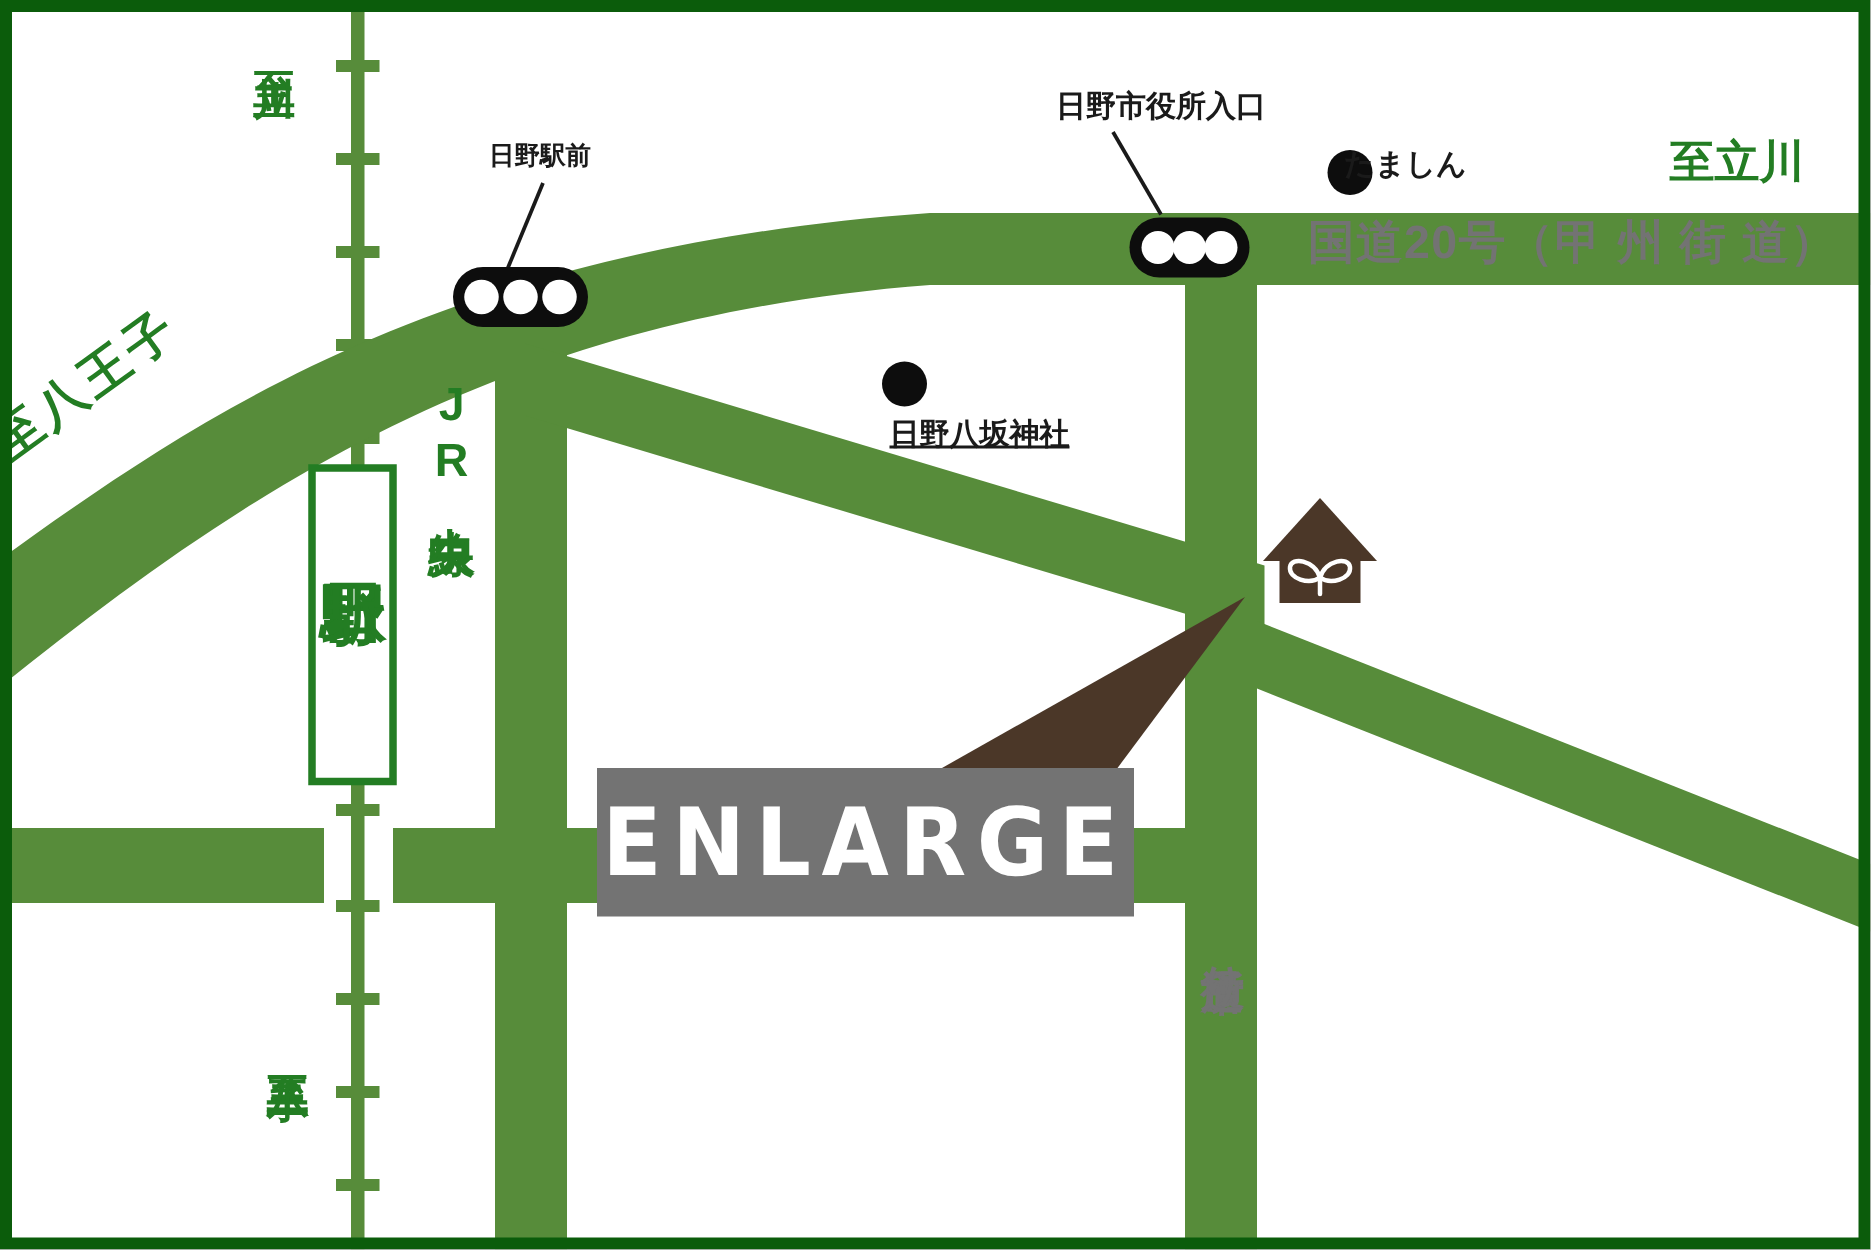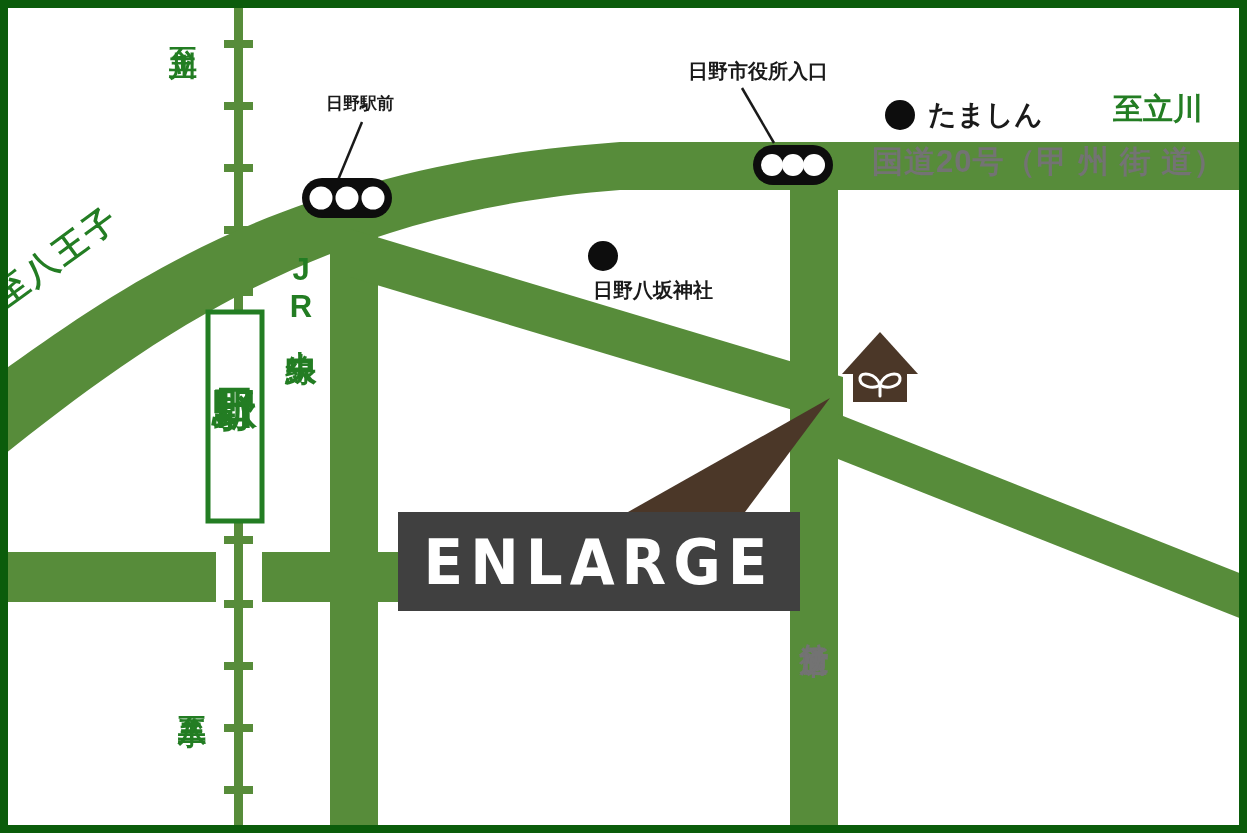--- a/index.html
+++ b/index.html
@@ -15,32 +15,32 @@
   .brown{color:#45352a;}
   .vert{writing-mode:vertical-rl;text-orientation:upright;letter-spacing:2px;}
   
   #t-tachikawa-nw{left:168px;top:25px;font-size:28px;}
   #t-hachioji-w{left:-24px;top:239px;width:165px;height:40px;font-size:33px;
       text-align:center;letter-spacing:3px;transform:rotate(-36deg);}
   #t-tachikawa-ne{left:1113px;top:93px;font-size:30px;}
   #t-hachioji-s{left:177px;top:694px;font-size:28px;}
   
   #t-ekimae-label{left:326px;top:95px;font-size:17px;}
-  #t-shiyakusho-label{left:688px;top:61px;font-size:20px;}
-  #t-tamashin{left:928px;top:100px;font-size:28px;}
-  #t-yasaka{left:593px;top:280px;font-size:20px;}
+  #t-shiyakusho-label{left:704px;top:61px;font-size:20px;}
+  #t-tamashin{left:896px;top:100px;font-size:20px;}
+  #t-yasaka{left:593px;top:280px;font-size:20px;text-decoration:underline;}
   
   #t-route20{left:872px;top:146px;font-size:31px;letter-spacing:1px;}
   #t-jr-line{left:284px;top:252px;font-size:31px;}
   #t-station{left:212px;top:354px;font-size:44px;letter-spacing:0;}
   #t-shiyakusho-dori{left:799px;top:623px;font-size:29px;letter-spacing:0;}
   
   #logo-box{
-    position:absolute;left:398px;top:512px;width:402px;height:99px;
-    background:#404040;z-index:2;display:flex;align-items:center;justify-content:center;
+    position:absolute;left:398px;top:512px;width:358px;height:99px;
+    background:#737373;z-index:2;display:flex;align-items:center;justify-content:center;
   }
   #logo-box span{
     color:#ffffff;font-family:"DejaVu Sans",sans-serif;font-weight:800;
     font-size:58px;letter-spacing:7px;transform:scaleY(1.08);
   }
   #t-address{left:398px;top:617px;width:402px;text-align:center;
       font-size:35px;font-weight:700;}
   
   #frame{position:absolute;inset:0;border:8px solid #0b5c0b;z-index:9;pointer-events:none;}
 </style>

